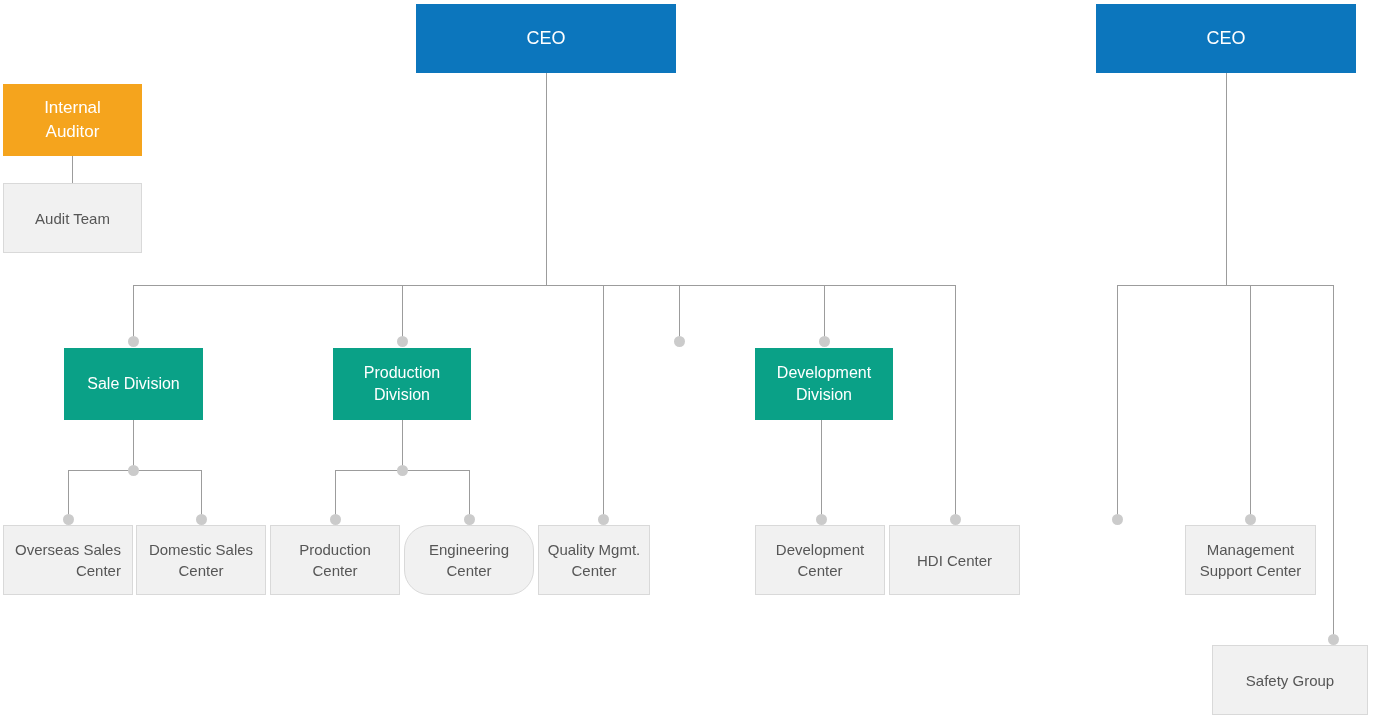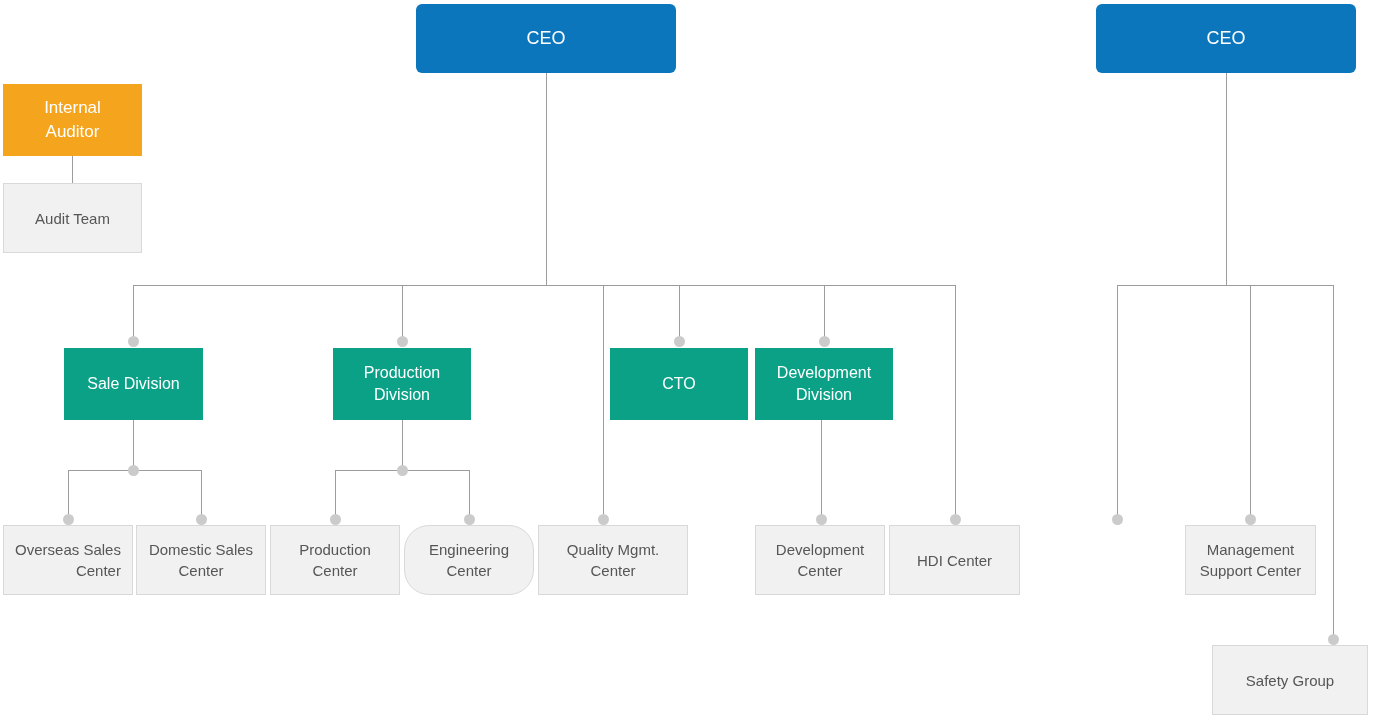--- a/index.html
+++ b/index.html
@@ -35,21 +35,20 @@
     text-align: center;
   }
   .node span {
     white-space: pre-line;
     line-height: 1.4;
   }
   .node.blue {
     background: var(--blue, #0c76bd);
     color: var(--text-light, #ffffff);
     font-size: 18px;
-    border-radius: 6px;
   }
   .node.orange {
     background: var(--orange, #f5a41d);
     color: var(--text-light, #ffffff);
     font-size: 17px;
   }
   .node.green {
     background: var(--green, #0aa187);
     color: var(--text-light, #ffffff);
     font-size: 16px;
@@ -118,44 +117,41 @@
     <div class="node gray" style="left: 3px; top: 183px; width: 139px; height: 70px;">
       <span>Audit Team</span>
     </div>
     <div class="node green" style="left: 64px; top: 348px; width: 139px; height: 72px;">
       <span>Sale Division</span>
     </div>
     <div class="node green" style="left: 333px; top: 348px; width: 138px; height: 72px;">
       <span>Production
 Division</span>
     </div>
-    <div class="node green" style="left: 610px; top: 348px; width: 138px; height: 72px;">
-      <span>CTO</span>
-    </div>
     <div class="node green" style="left: 755px; top: 348px; width: 138px; height: 72px;">
       <span>Development
 Division</span>
     </div>
     <div class="node gray" style="left: 3px; top: 525px; width: 130px; height: 70px; text-align: right;">
       <span>Overseas Sales
 Center</span>
     </div>
     <div class="node gray" style="left: 136px; top: 525px; width: 130px; height: 70px;">
       <span>Domestic Sales
 Center</span>
     </div>
     <div class="node gray" style="left: 270px; top: 525px; width: 130px; height: 70px;">
       <span>Production
 Center</span>
     </div>
     <div class="node gray" style="left: 404px; top: 525px; width: 130px; height: 70px; border-radius: 25px;">
       <span>Engineering
 Center</span>
     </div>
-    <div class="node gray" style="left: 538px; top: 525px; width: 150px; height: 70px;">
+    <div class="node gray" style="left: 538px; top: 525px; width: 112px; height: 70px;">
       <span>Quality Mgmt.
 Center</span>
     </div>
     <div class="node gray" style="left: 755px; top: 525px; width: 130px; height: 70px;">
       <span>Development
 Center</span>
     </div>
     <div class="node gray" style="left: 889px; top: 525px; width: 131px; height: 70px; align-items: center;">
       <span>HDI Center</span>
     </div>

